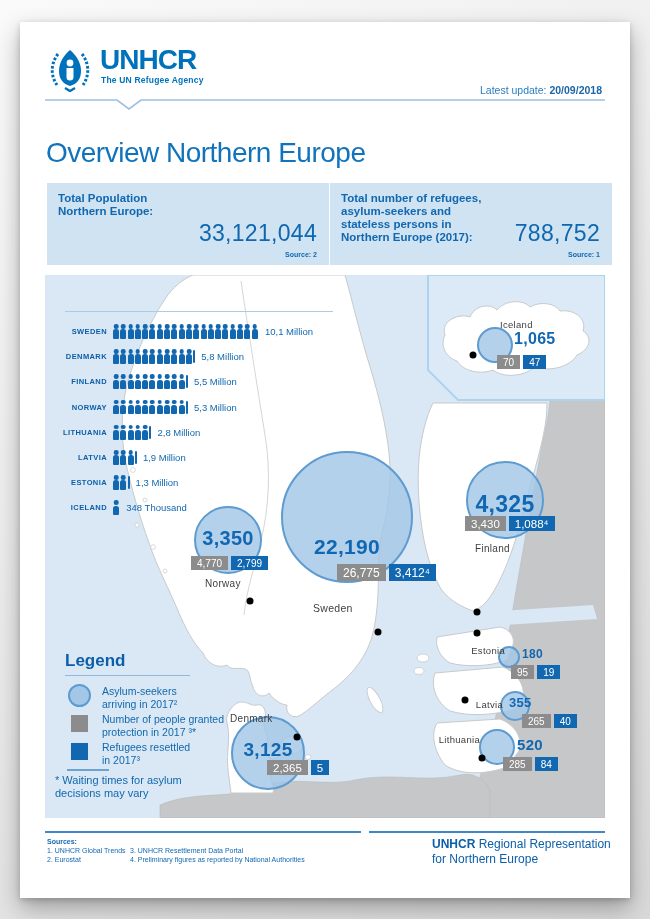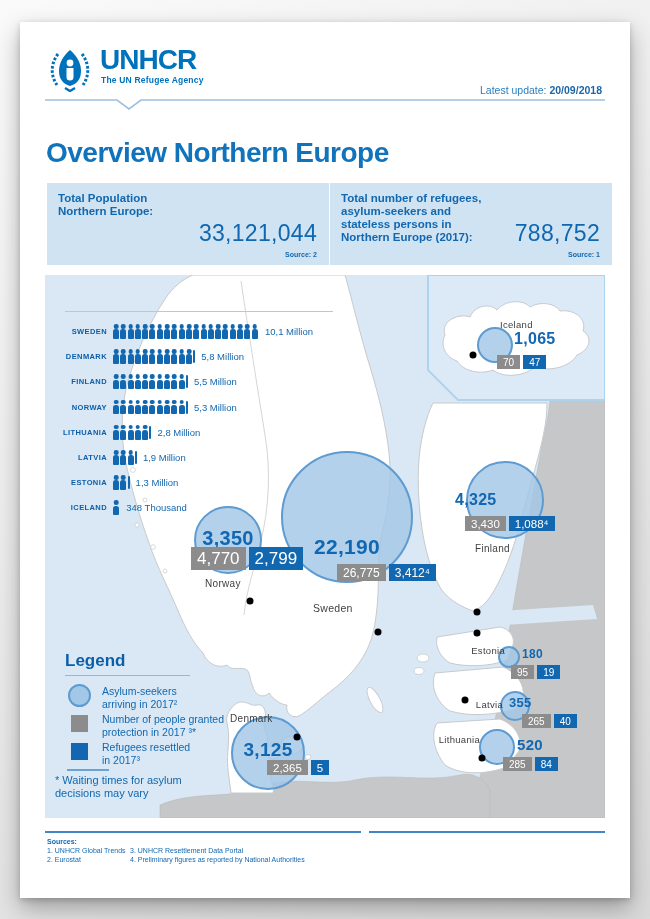--- a/index.html
+++ b/index.html
@@ -16,21 +16,21 @@
         box-shadow:0 10px 22px rgba(0,0,0,.30),0 2px 6px rgba(0,0,0,.18);}
   .abs{position:absolute}
 
   
   .emblem{left:28px;top:24px;width:44px;height:46px}
   .brand{left:80px;top:24px;color:var(--unhcr);font-weight:bold;font-size:28px;letter-spacing:-1px;line-height:28px}
   .tagline{left:81px;top:53px;color:var(--unhcr);font-weight:bold;font-size:8.5px;letter-spacing:.2px}
   .latest{right:28px;top:62px;font-size:10.5px;color:#2a7ec0}
   .latest b{color:#1b66a8}
   .hrule{left:25px;top:76px;width:560px;height:14px}
-  .page-title{left:26px;top:115px;color:var(--title);font-size:28px;font-weight:bold;letter-spacing:-.5px}
+  .page-title{left:26px;top:115px;color:var(--title);font-size:28px;font-weight:normal;letter-spacing:-.5px}
 
   
   .stat{top:161px;width:282px;height:82px;background:var(--box)}
   .stat .lbl{position:absolute;left:11px;top:9px;font-size:11.5px;font-weight:bold;color:var(--mid);white-space:pre-line;line-height:13px}
   .stat .val{position:absolute;right:12px;bottom:18px;font-size:23px;font-weight:normal;color:#0e67b0;letter-spacing:.3px}
   .stat .src{position:absolute;right:12px;bottom:7px;font-size:7px;font-weight:bold;color:var(--mid)}
 
   
   #panel{left:25px;top:253px;width:560px;height:543px;background:var(--panel)}
   #mapsvg{position:absolute;left:0;top:0;width:560px;height:543px}
@@ -291,34 +291,34 @@
     </div>
 
     <div class="maplabel" style="left:455px;top:44px;font-size:9.5px">Iceland</div>
     <div class="bubble-num" style="left:469px;top:55px;font-size:16px">1,065</div>
     <div class="badges" style="left:452px;top:80px;font-size:10px">
       <span class="badge gray">70</span>
       <span class="badge blue">47</span>
     </div>
 
     <div class="bubble-num" style="left:133px;top:252px;width:100px;text-align:center;font-size:20px">3,350</div>
-    <div class="badges" style="left:146px;top:272px;font-size:17px">
+    <div class="badges" style="left:146px;top:281px;font-size:10px">
       <span class="badge gray">4,770</span>
       <span class="badge blue">2,799</span>
     </div>
     <div class="maplabel" style="left:160px;top:303px">Norway</div>
 
     <div class="bubble-num" style="left:242px;top:260px;width:120px;text-align:center;font-size:21px">22,190</div>
     <div class="badges" style="left:292px;top:289px;font-size:12px">
       <span class="badge gray">26,775</span>
       <span class="badge blue">3,412⁴</span>
     </div>
     <div class="maplabel" style="left:268px;top:327px;font-size:10.5px">Sweden</div>
 
-    <div class="bubble-num" style="left:410px;top:216px;width:100px;font-size:16px">4,325</div>
+    <div class="bubble-num" style="left:410px;top:216px;width:100px;text-align:center;font-size:23px">4,325</div>
     <div class="badges" style="left:420px;top:241px;font-size:11.5px">
       <span class="badge gray">3,430</span>
       <span class="badge blue">1,088⁴</span>
     </div>
     <div class="maplabel" style="left:430px;top:268px">Finland</div>
 
     <div class="maplabel" style="left:185px;top:438px">Denmark</div>
     <div class="bubble-num" style="left:173px;top:464px;width:100px;text-align:center;font-size:19px">3,125</div>
     <div class="badges" style="left:222px;top:485px;font-size:11.5px">
       <span class="badge gray">2,365</span>
@@ -366,13 +366,17 @@
   <div class="abs foot-rule" style="left:349px;width:236px"></div>
   <div class="abs sources">
     <b>Sources:</b>
     <span>1. UNHCR Global Trends</span><br>
     <span>2. Eurostat</span>
   </div>
   <div class="abs srccol2">
     <span>3. UNHCR Resettlement Data Portal</span><br>
     <span>4. Preliminary figures as reported by National Authorities</span>
   </div>
+  <div class="abs org">
+    <b>UNHCR</b><span> Regional Representation</span><br>
+    <span>for Northern Europe</span>
+  </div>
 </div>
 
 </body></html>

